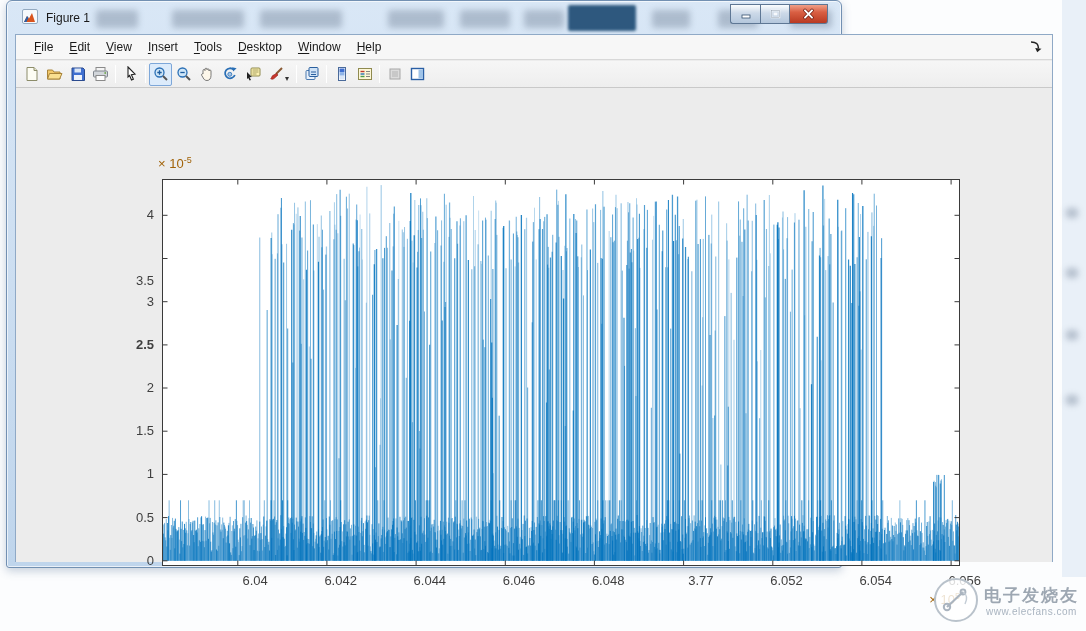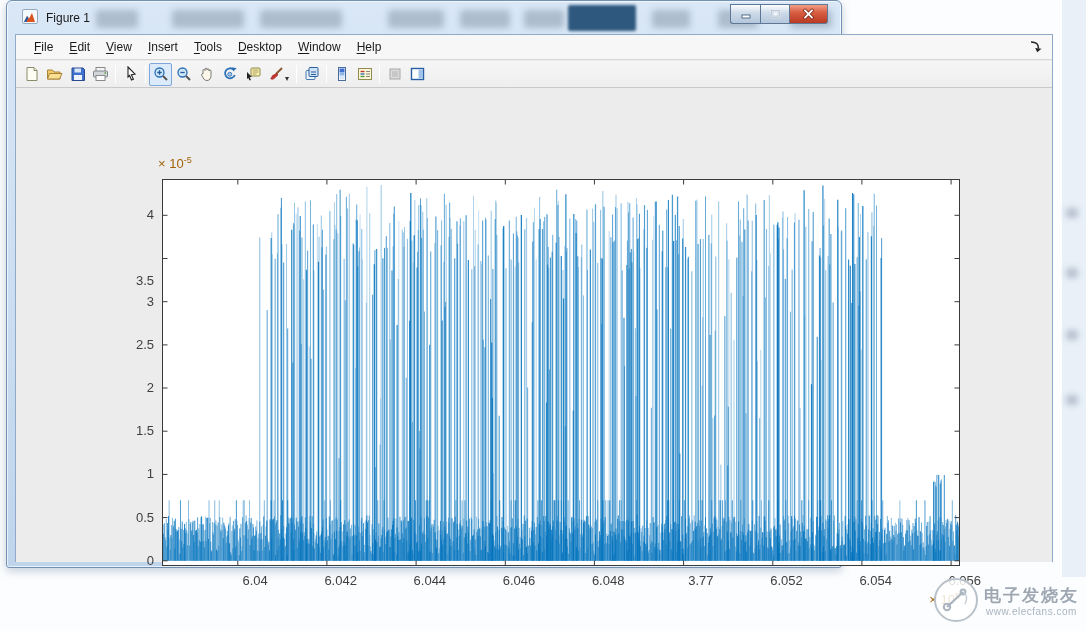--- a/index.html
+++ b/index.html
@@ -2144,21 +2144,21 @@
             <div class="ticklabel xlab" style="left: 548.436px;">6.048</div>
             <div class="ticklabel xlab" style="left: 637.598px;">3.77</div>
             <div class="ticklabel xlab" style="left: 726.76px;">6.052</div>
             <div class="ticklabel xlab" style="left: 815.922px;">6.054</div>
             <div class="ticklabel xlab" style="left: 905.084px;">6.056</div>
             <div class="ticklabel ylab" style="top: 463.817px;">0</div>
             <div class="ticklabel ylab" style="top: 420.625px;">0.5</div>
             <div class="ticklabel ylab" style="top: 377.433px;">1</div>
             <div class="ticklabel ylab" style="top: 334.241px;">1.5</div>
             <div class="ticklabel ylab" style="top: 291.049px;">2</div>
-            <div class="ticklabel ylab" style="top: 247.857px;">2.5</div>
+            <div class="ticklabel ylab" style="top: 247.857px; font-weight: bold;">2.5</div>
             <div class="ticklabel ylab" style="top: 204.665px;">3</div>
             <div class="ticklabel ylab" style="top: 161.473px; margin-top: 23px;">3.5</div>
             <div class="ticklabel ylab" style="top: 118.281px;">4</div>
           </div>
         <div class="exp yexp"><span>× 10</span><sup>-5</sup></div>
         <div class="exp xexp"><span>× 10</span><sup>5</sup></div>
       </div>
 
     </div>
   </div>

